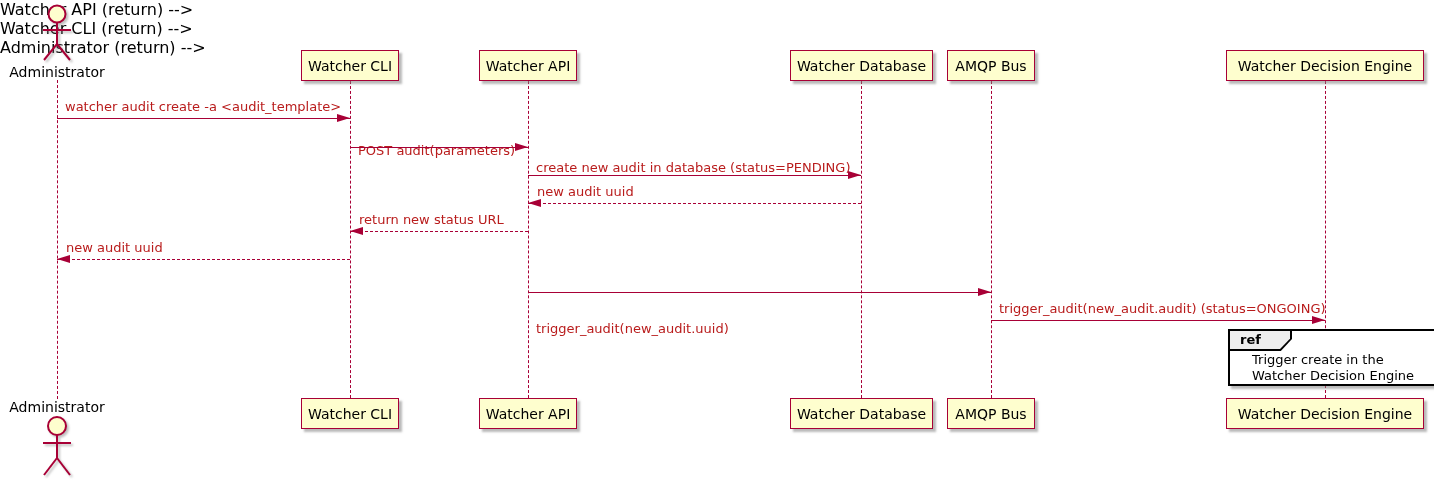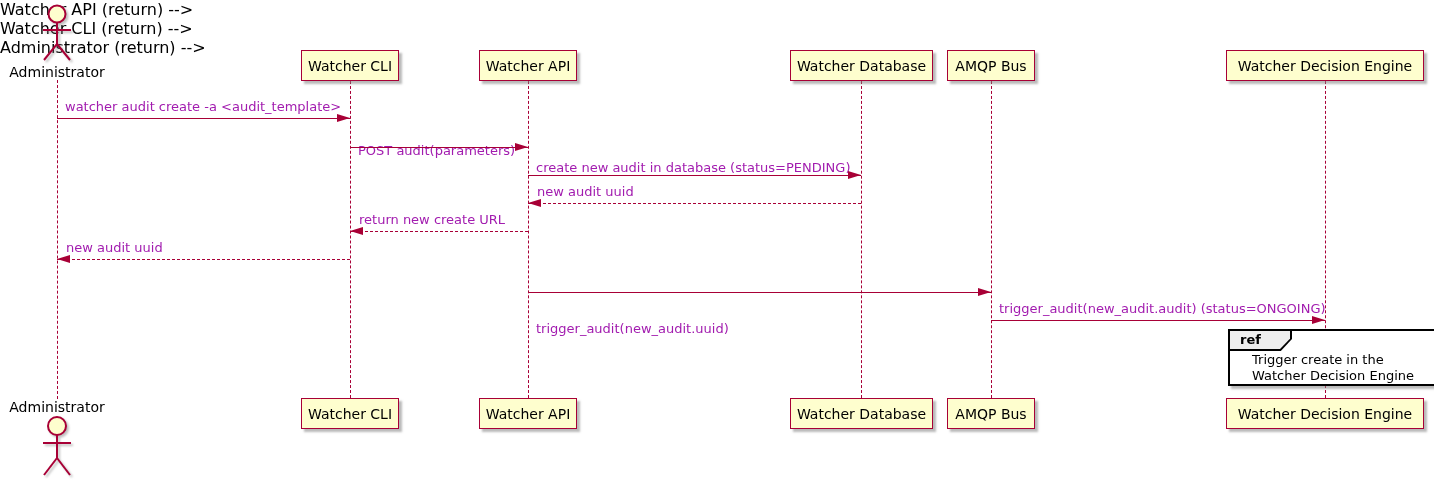--- a/index.html
+++ b/index.html
@@ -61,21 +61,21 @@
     width: 0; height: 0;
     border-top: 4.5px solid transparent;
     border-bottom: 4.5px solid transparent;
     z-index: 2;
   }
   .msg-arrow.right { border-left: 13px solid #A80036; }
   .msg-arrow.left  { border-right: 13px solid #A80036; }
   .msg-label {
     position: absolute;
     font-size: 13px;
-    color: #a21caf;
+    color: #b91c1c;
     white-space: nowrap;
     z-index: 2;
   }
 
   
   .refbox {
     position: absolute;
     background: #ffffff;
     border: 2px solid #000000;
     box-shadow: 3px 3px 2px rgba(130,130,130,0.55);
@@ -206,21 +206,21 @@
 
    Watcher API (return) --&gt;
   <div>
     <span class="msg-label" style="left:537px; top:184px;">new audit uuid</span>
     <div class="msg-line dashed" style="left:528px; top:203px; width:333px;"></div>
     <div class="msg-arrow left" style="left:528px; top:198.5px;"></div>
   </div>
 
    Watcher CLI (return) --&gt;
   <div>
-    <span class="msg-label" style="left:359px; top:212px;">return new create URL</span>
+    <span class="msg-label" style="left:359px; top:212px;">return new status URL</span>
     <div class="msg-line dashed" style="left:350px; top:231px; width:178px;"></div>
     <div class="msg-arrow left" style="left:350px; top:226.5px;"></div>
   </div>
 
    Administrator (return) --&gt;
   <div>
     <span class="msg-label" style="left:66px; top:240px;">new audit uuid</span>
     <div class="msg-line dashed" style="left:57px; top:259px; width:293px;"></div>
     <div class="msg-arrow left" style="left:57px; top:254.5px;"></div>
   </div>

